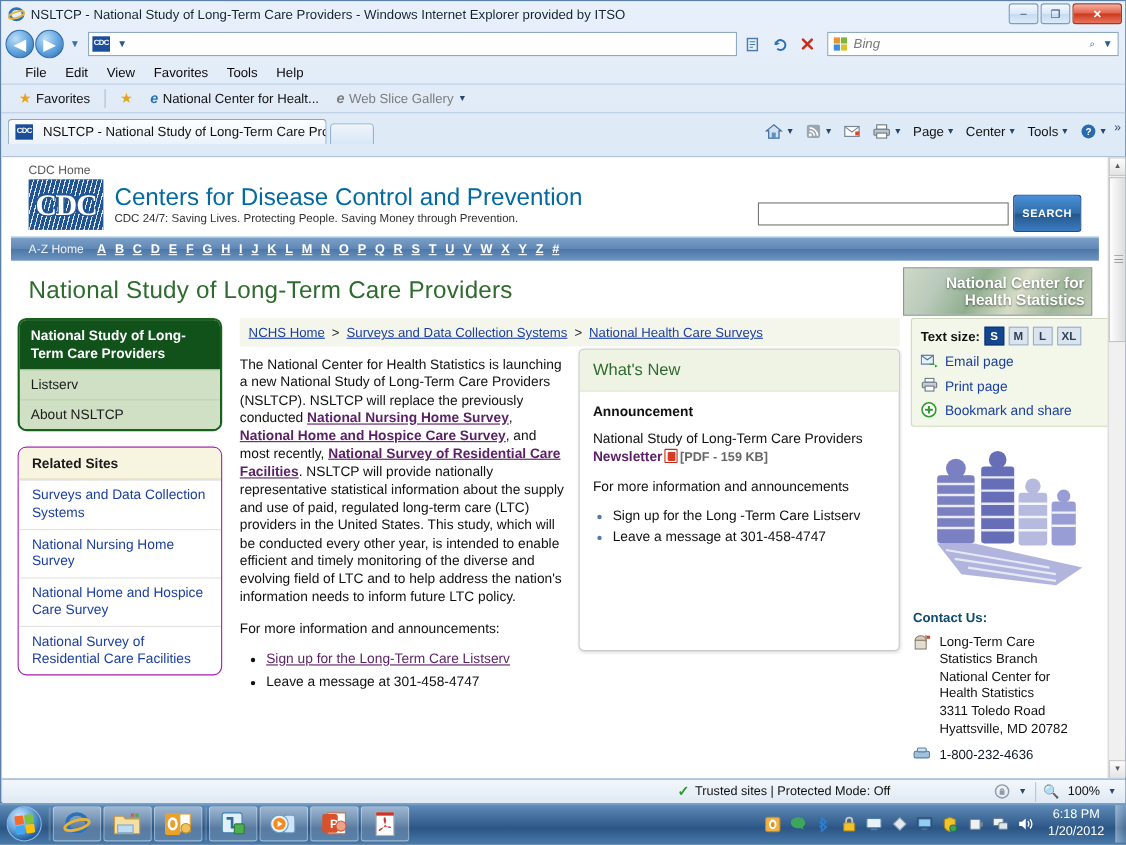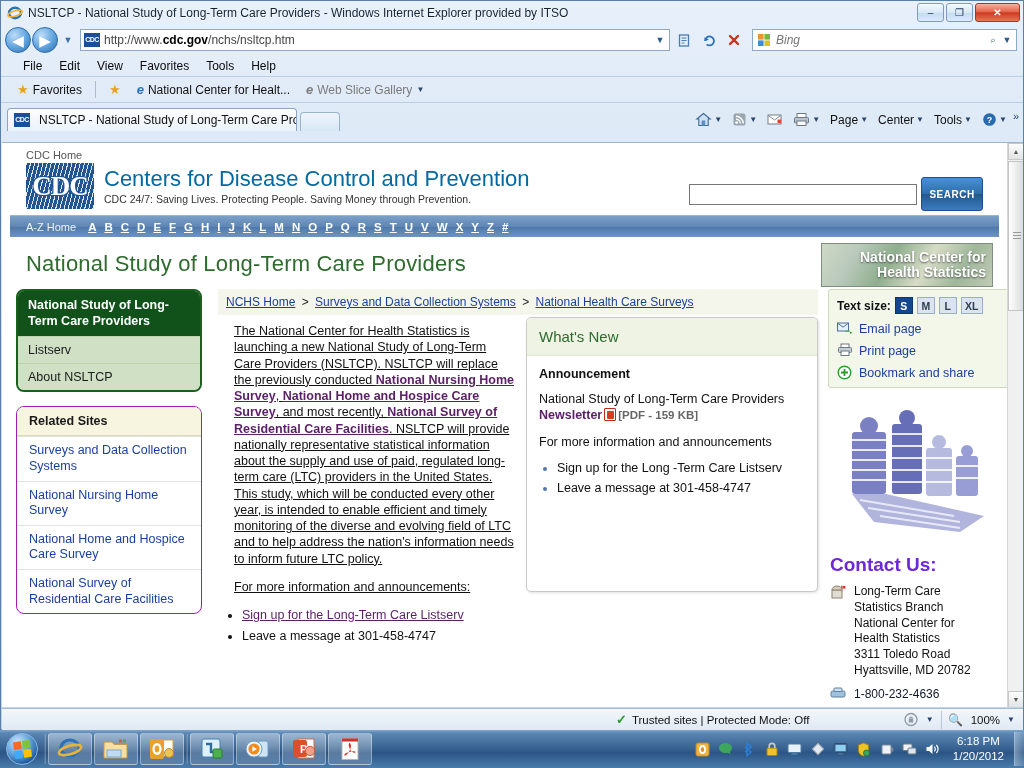--- a/index.html
+++ b/index.html
@@ -270,21 +270,21 @@
   #centercol { flex: 1 1 auto; padding-left: 16px; padding-right: 10px; }
   #crumbbar {
     background: #f4f6ec; padding: 6px 8px; font-size: 12px; color: #222;
     margin-bottom: 2px;
   }
   #crumbbar a { color: #1b3fa0; text-decoration: underline; cursor: pointer; }
   #crumbbar .sep { color: #222; padding: 0 3px; }
 
   #maincols { display: flex; gap: 10px; }
   #maintext { width: 298px; flex: 0 0 298px; font-size: 12.5px; color: #111; line-height: 1.3; padding-top: 6px; }
-  #maintext p { margin: 0 0 12px 16px; text-decoration: underline; }
+  #maintext p { margin: 0 0 12px 0; }
   #maintext a { color: #5a1f66; font-weight: bold; text-decoration: underline; cursor: pointer; }
   #maintext ul { margin: 4px 0 0 0; padding-left: 24px; }
   #maintext li { margin-bottom: 5px; }
   #maintext li a { color: #5a1f66; font-weight: normal; }
 
   #whatsnew {
     width: 292px; flex: 0 0 292px; border: 1px solid #c9c9c9; border-radius: 5px;
     background: #fff; height: 275px; overflow: hidden;
     box-shadow: 1px 1px 3px rgba(0,0,0,.12);
   }
@@ -322,21 +322,21 @@
   }
   .tsbtn.sel { background: #14458f; color: #fff; border-color: #0e3470; }
   .tsbtn.xl { width: 22px; }
   .toolrow { display: flex; align-items: center; gap: 6px; margin-top: 7px; cursor: pointer; }
   .toolrow .tlabel { color: #1b3fa0; font-size: 12.5px; }
   .mini-icon { width: 16px; height: 15px; flex: 0 0 16px; position: relative; }
 
   #nchsart {
     margin: 16px 0 0 6px; width: 172px; height: 142px; position: relative;
   }
-  #contacthead { font-weight: bold; font-size: 19px; color: #6d28d9; margin: 8px 0 8px 2px; }
+  #contacthead { font-weight: bold; font-size: 12px; color: #0c4a6e; margin: 8px 0 8px 2px; }
   #contactrow { display: flex; gap: 8px; margin-left: 2px; }
   #contactrow .ctext { font-size: 12px; color: #111; line-height: 1.32; }
   #phonerow { display: flex; gap: 8px; margin: 8px 0 0 2px; align-items: flex-start; }
   #phonerow .ctext { font-size: 12px; color: #0f172a; }
 
   
   #statusbar {
     position: absolute; left: 1px; top: 707px; width: 1021px; height: 22px;
     background: linear-gradient(to bottom,#f3f7fb,#dfe9f4);
     border-top: 1px solid #a9bdd2;
@@ -405,21 +405,20 @@
     </div>
   </div>
 
   <div id="navrow">
     <div class="navbtn">◀</div>
     <div class="navbtn fwd">▶</div>
     <div class="navdrop">▼</div>
 
     <div id="addrbar">
       <span class="cdc-favicon">CDC</span>
-      <span id="addrtext"><span>http://www.</span><b>cdc.gov</b><span>/nchs/nsltcp.htm</span></span>
       <span class="addr-caret">▼</span>
     </div>
     <div class="icobtn">
       <svg width="15" height="15" viewBox="0 0 15 15">
         <rect x="2.5" y="2" width="9" height="11" fill="none" stroke="#4a7bb0" stroke-width="1.3"></rect>
         <path d="M4.5 5h5M4.5 7.5h5M4.5 10h3" stroke="#4a7bb0" stroke-width="1"></path>
       </svg>
     </div>
     <div class="icobtn">
       <svg width="15" height="15" viewBox="0 0 15 15">

